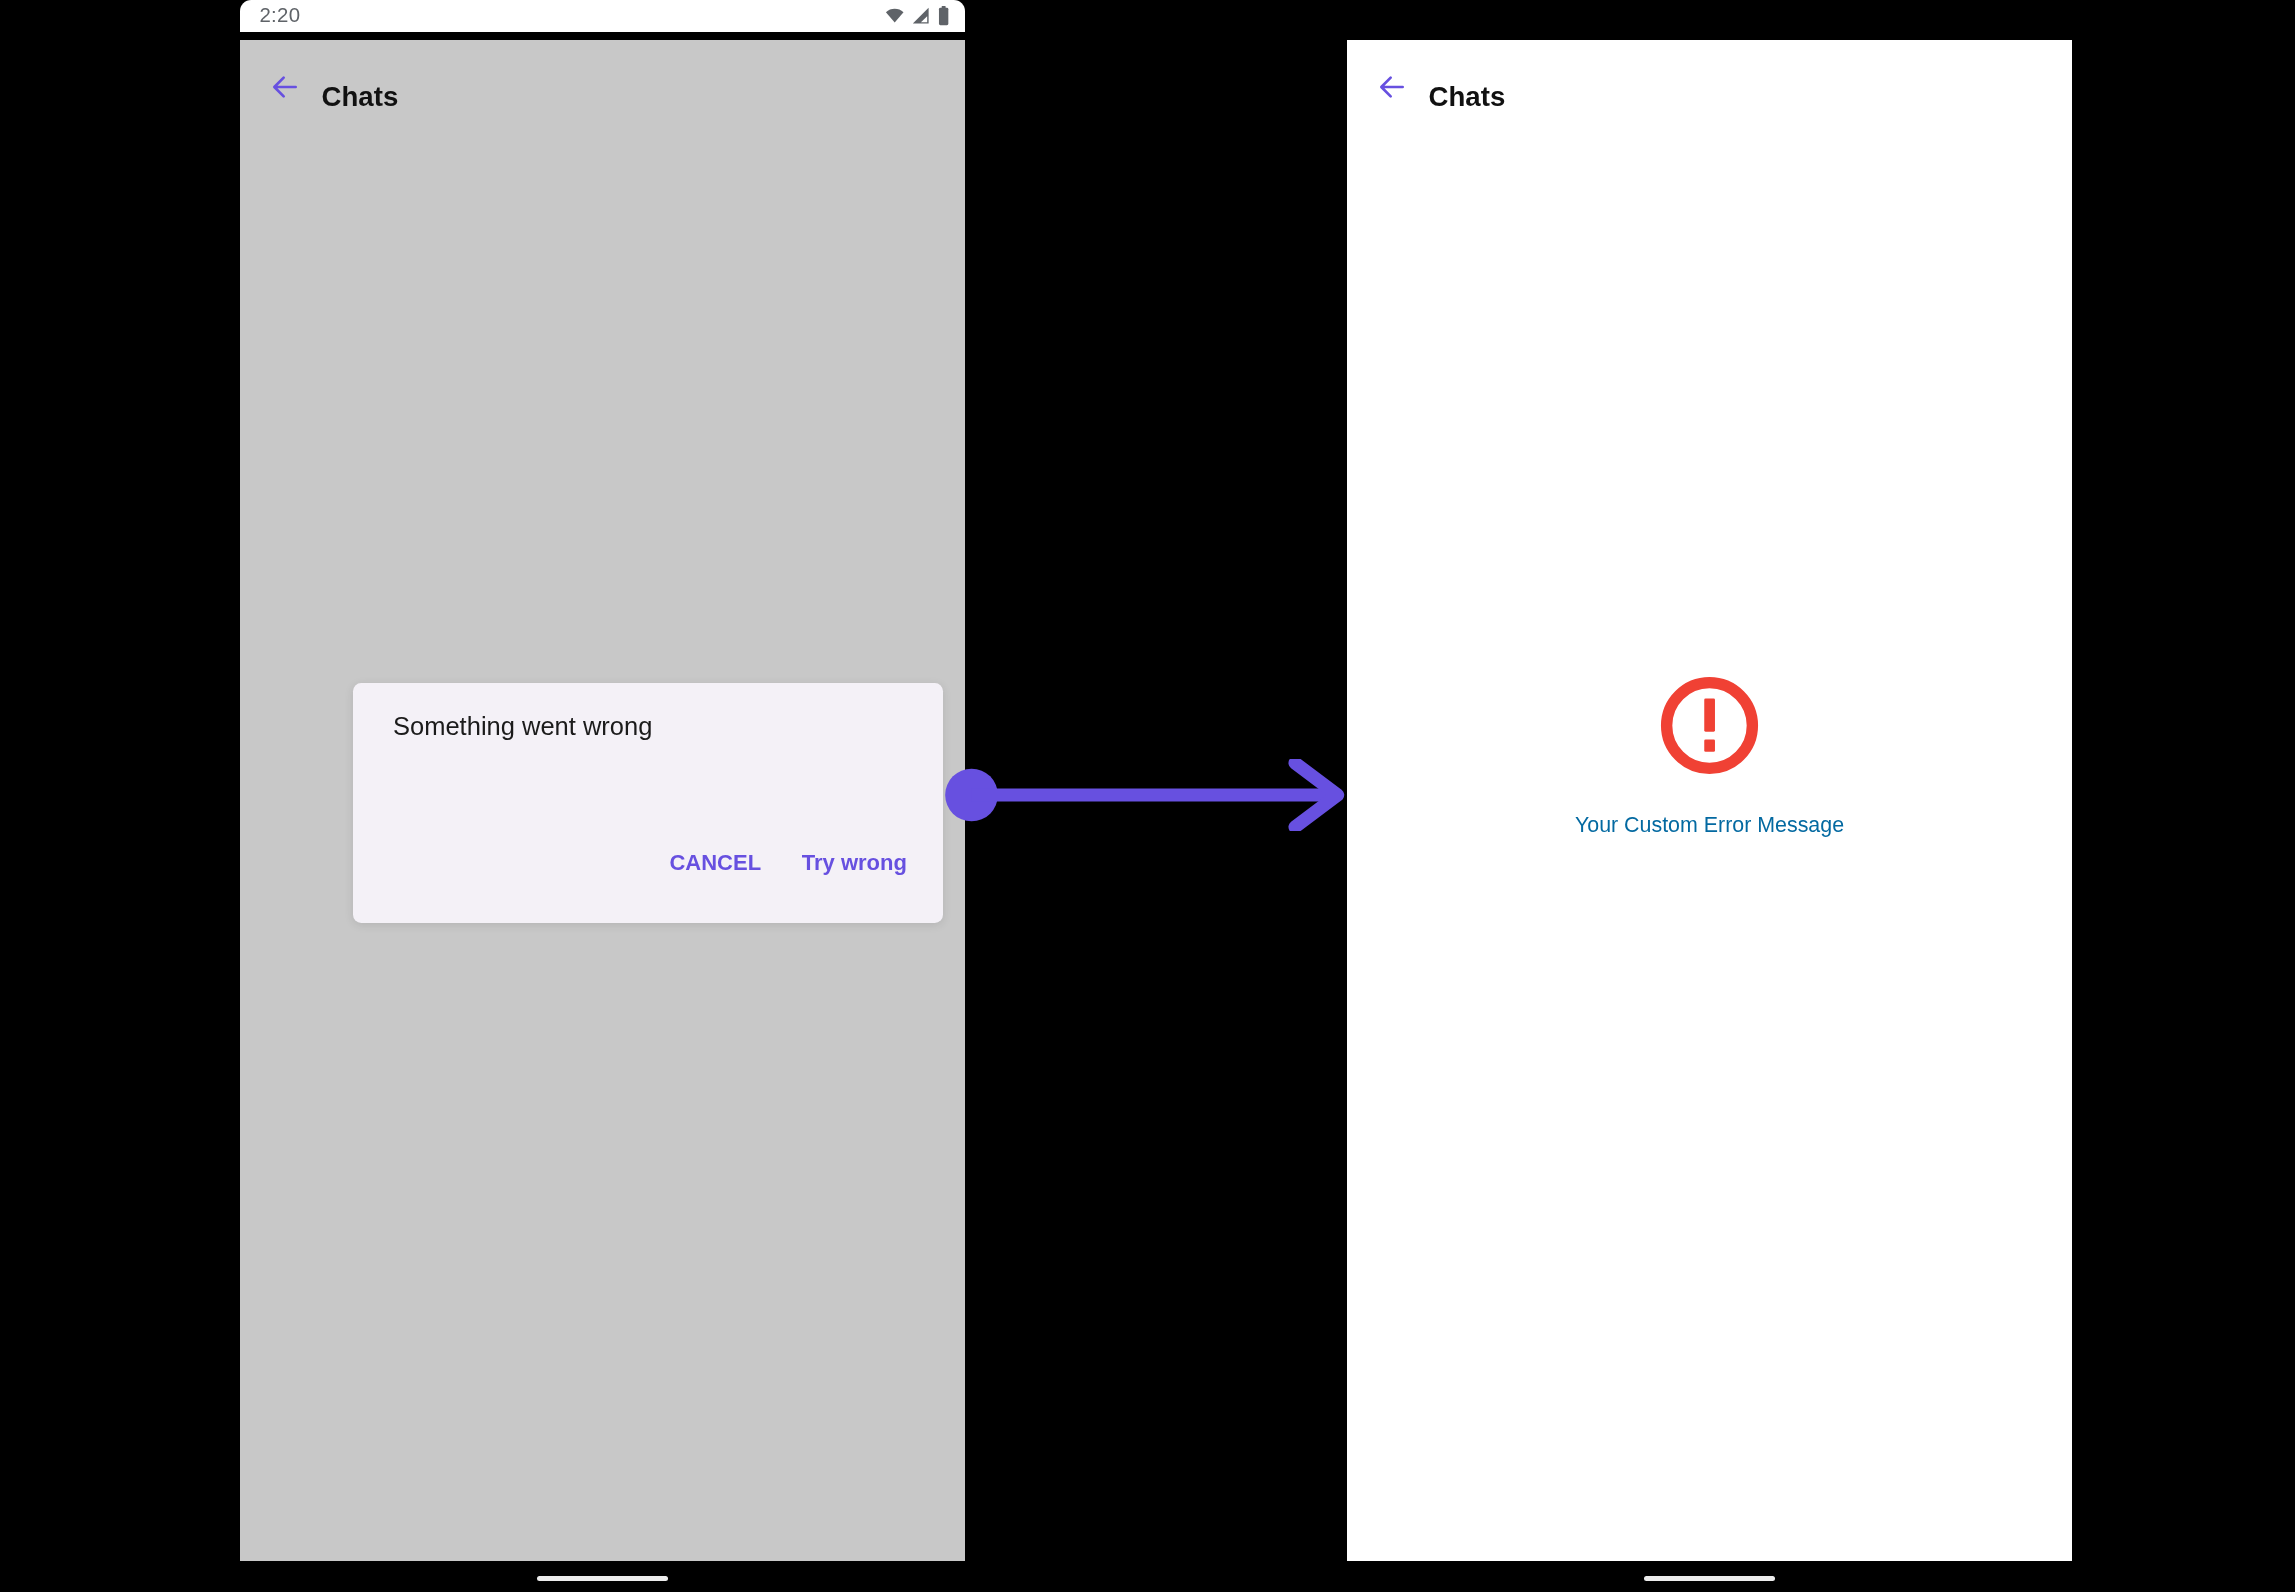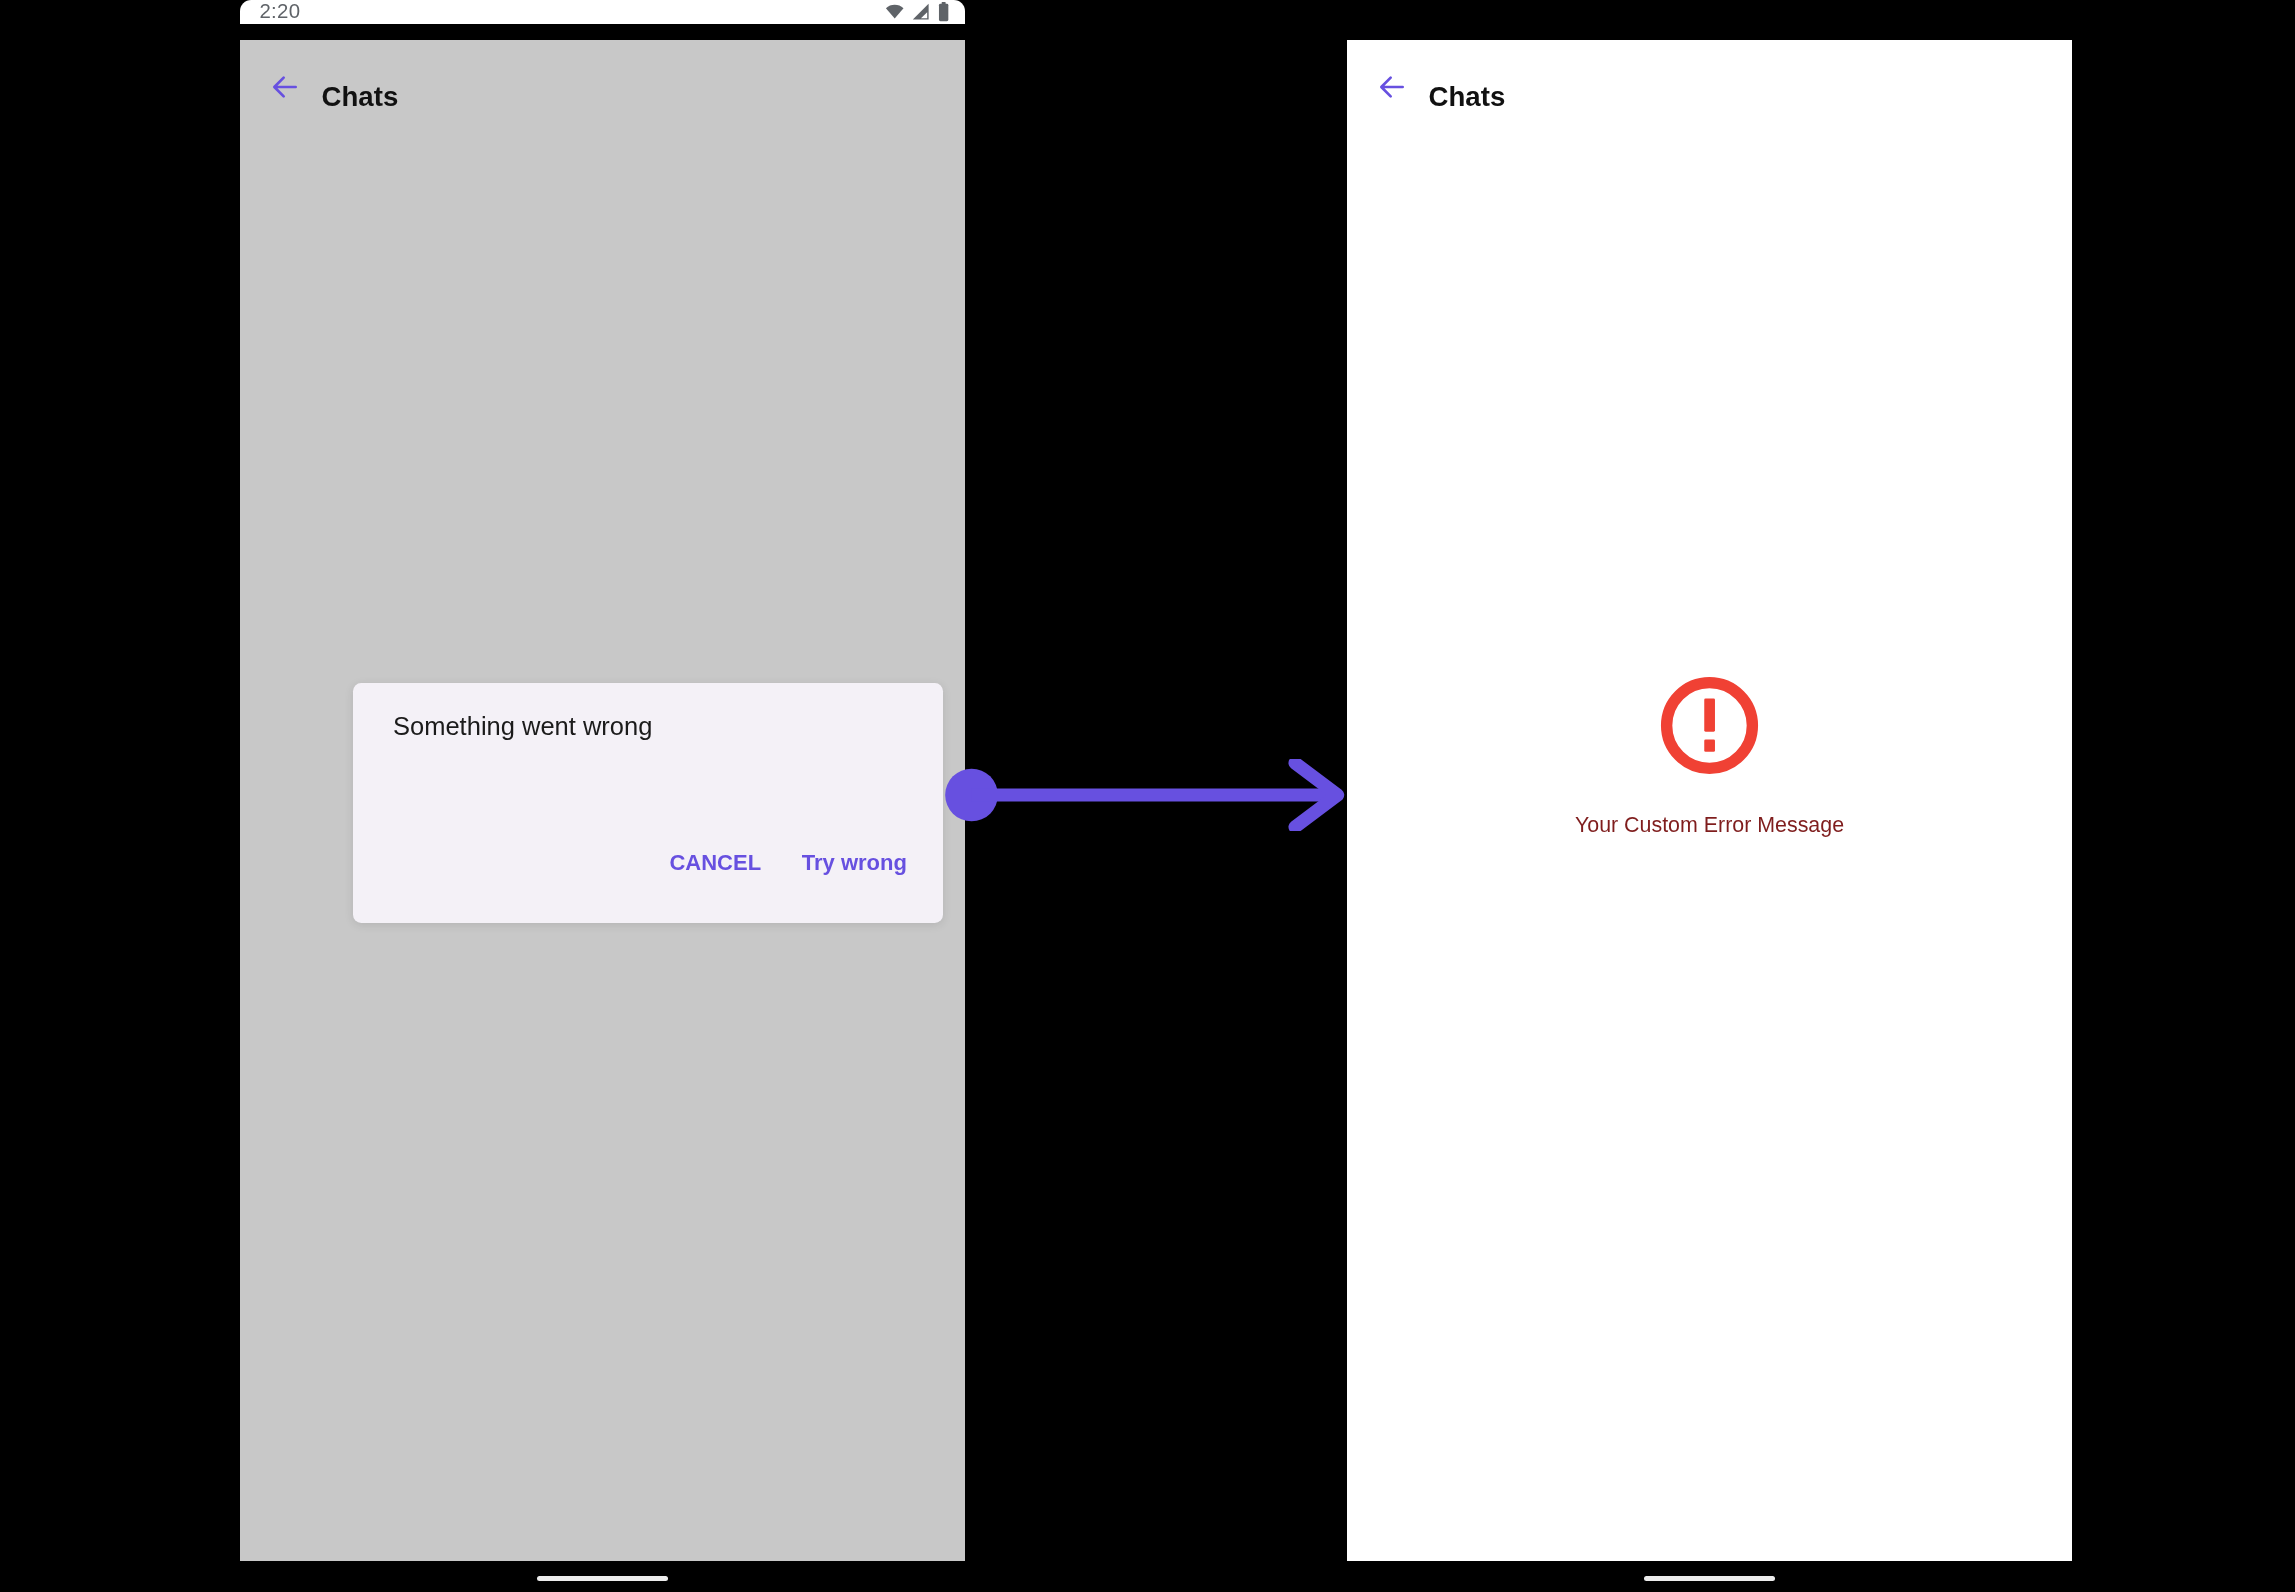--- a/index.html
+++ b/index.html
@@ -24,21 +24,21 @@
     height: 1561px;
     border-radius: 11.2px 11.2px 0 0;
     overflow: hidden;
   }
   #phone-left  { left: 240px; }
   #phone-right { left: 1347px; }
 
   .statusbar {
     position: absolute;
     top: 0; left: 0; right: 0;
-    height: 24px;
+    height: 32px;
     background: #ffffff;
     display: flex;
     align-items: center;
     justify-content: space-between;
     padding: 0 14.3px 0 19.4px;
     box-sizing: border-box;
   }
   .status-time {
     font-size: 20.4px;
     color: #5f6368;
@@ -140,21 +140,21 @@
     right: 0;
     top: 633px;
     display: flex;
     flex-direction: column;
     align-items: center;
   }
   .error-icon { display: block; }
   .error-message {
     margin-top: 35px;
     font-size: 21.4px;
-    color: #7f1d1d;
+    color: #0369a1;
     line-height: 1;
     white-space: nowrap;
   }
 
   
   .gesture-bar {
     position: absolute;
     bottom: 11.2px;
     width: 131px;
     height: 4.6px;

